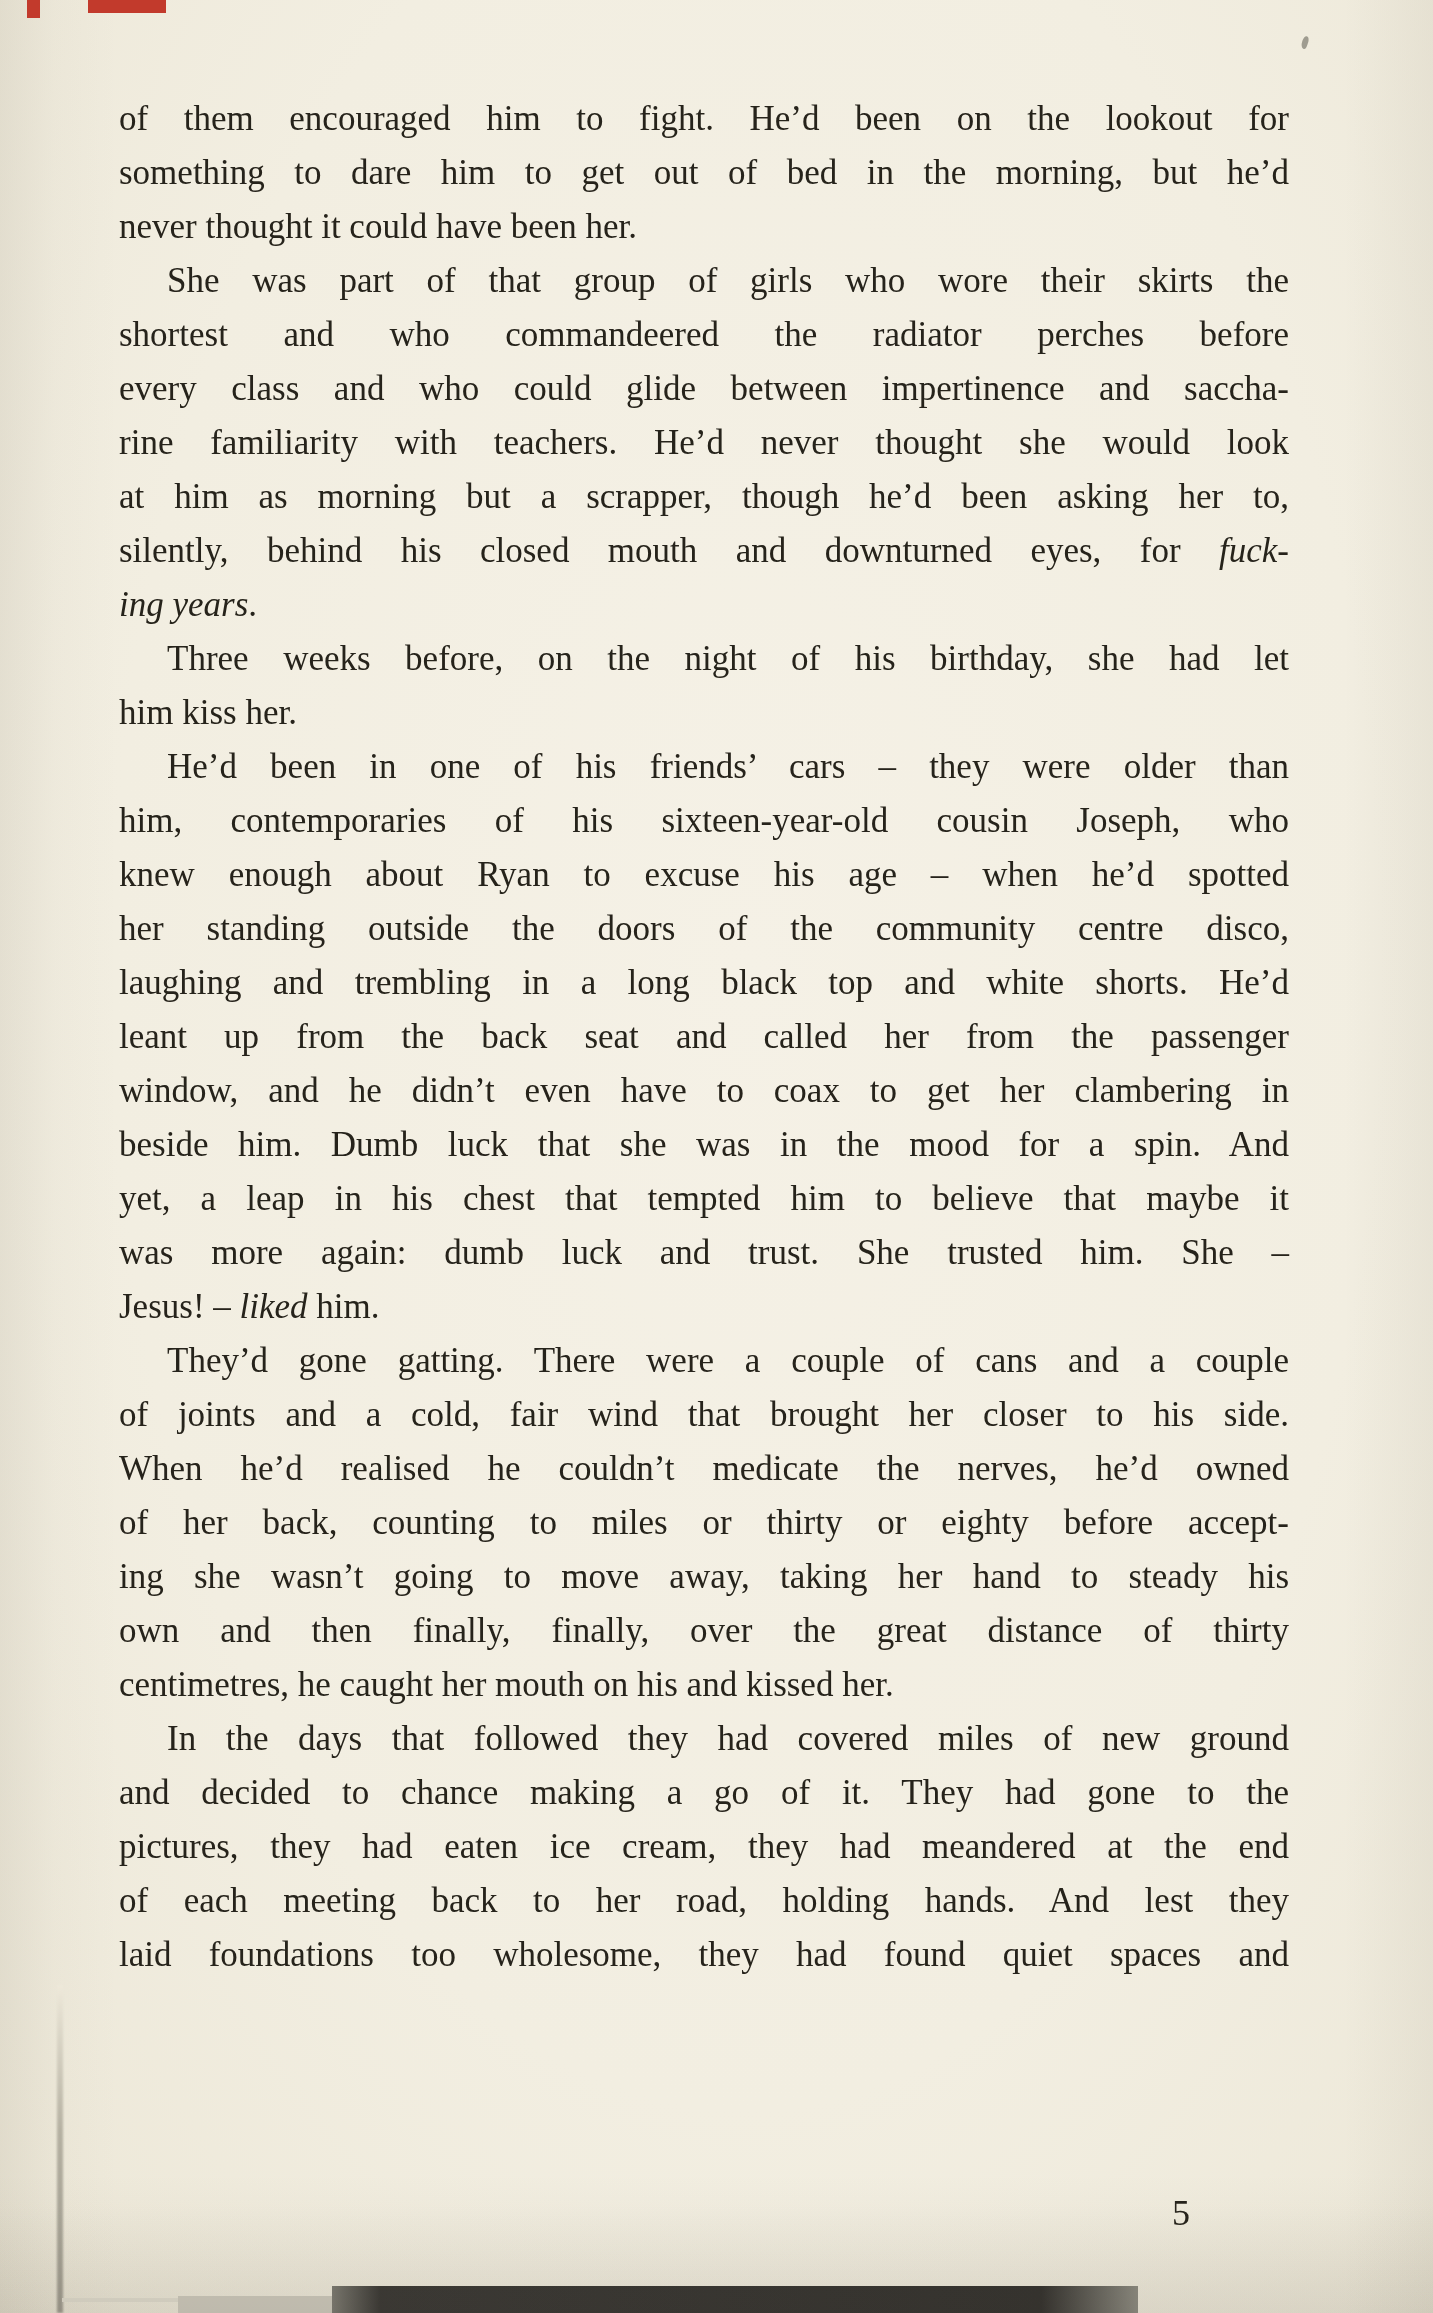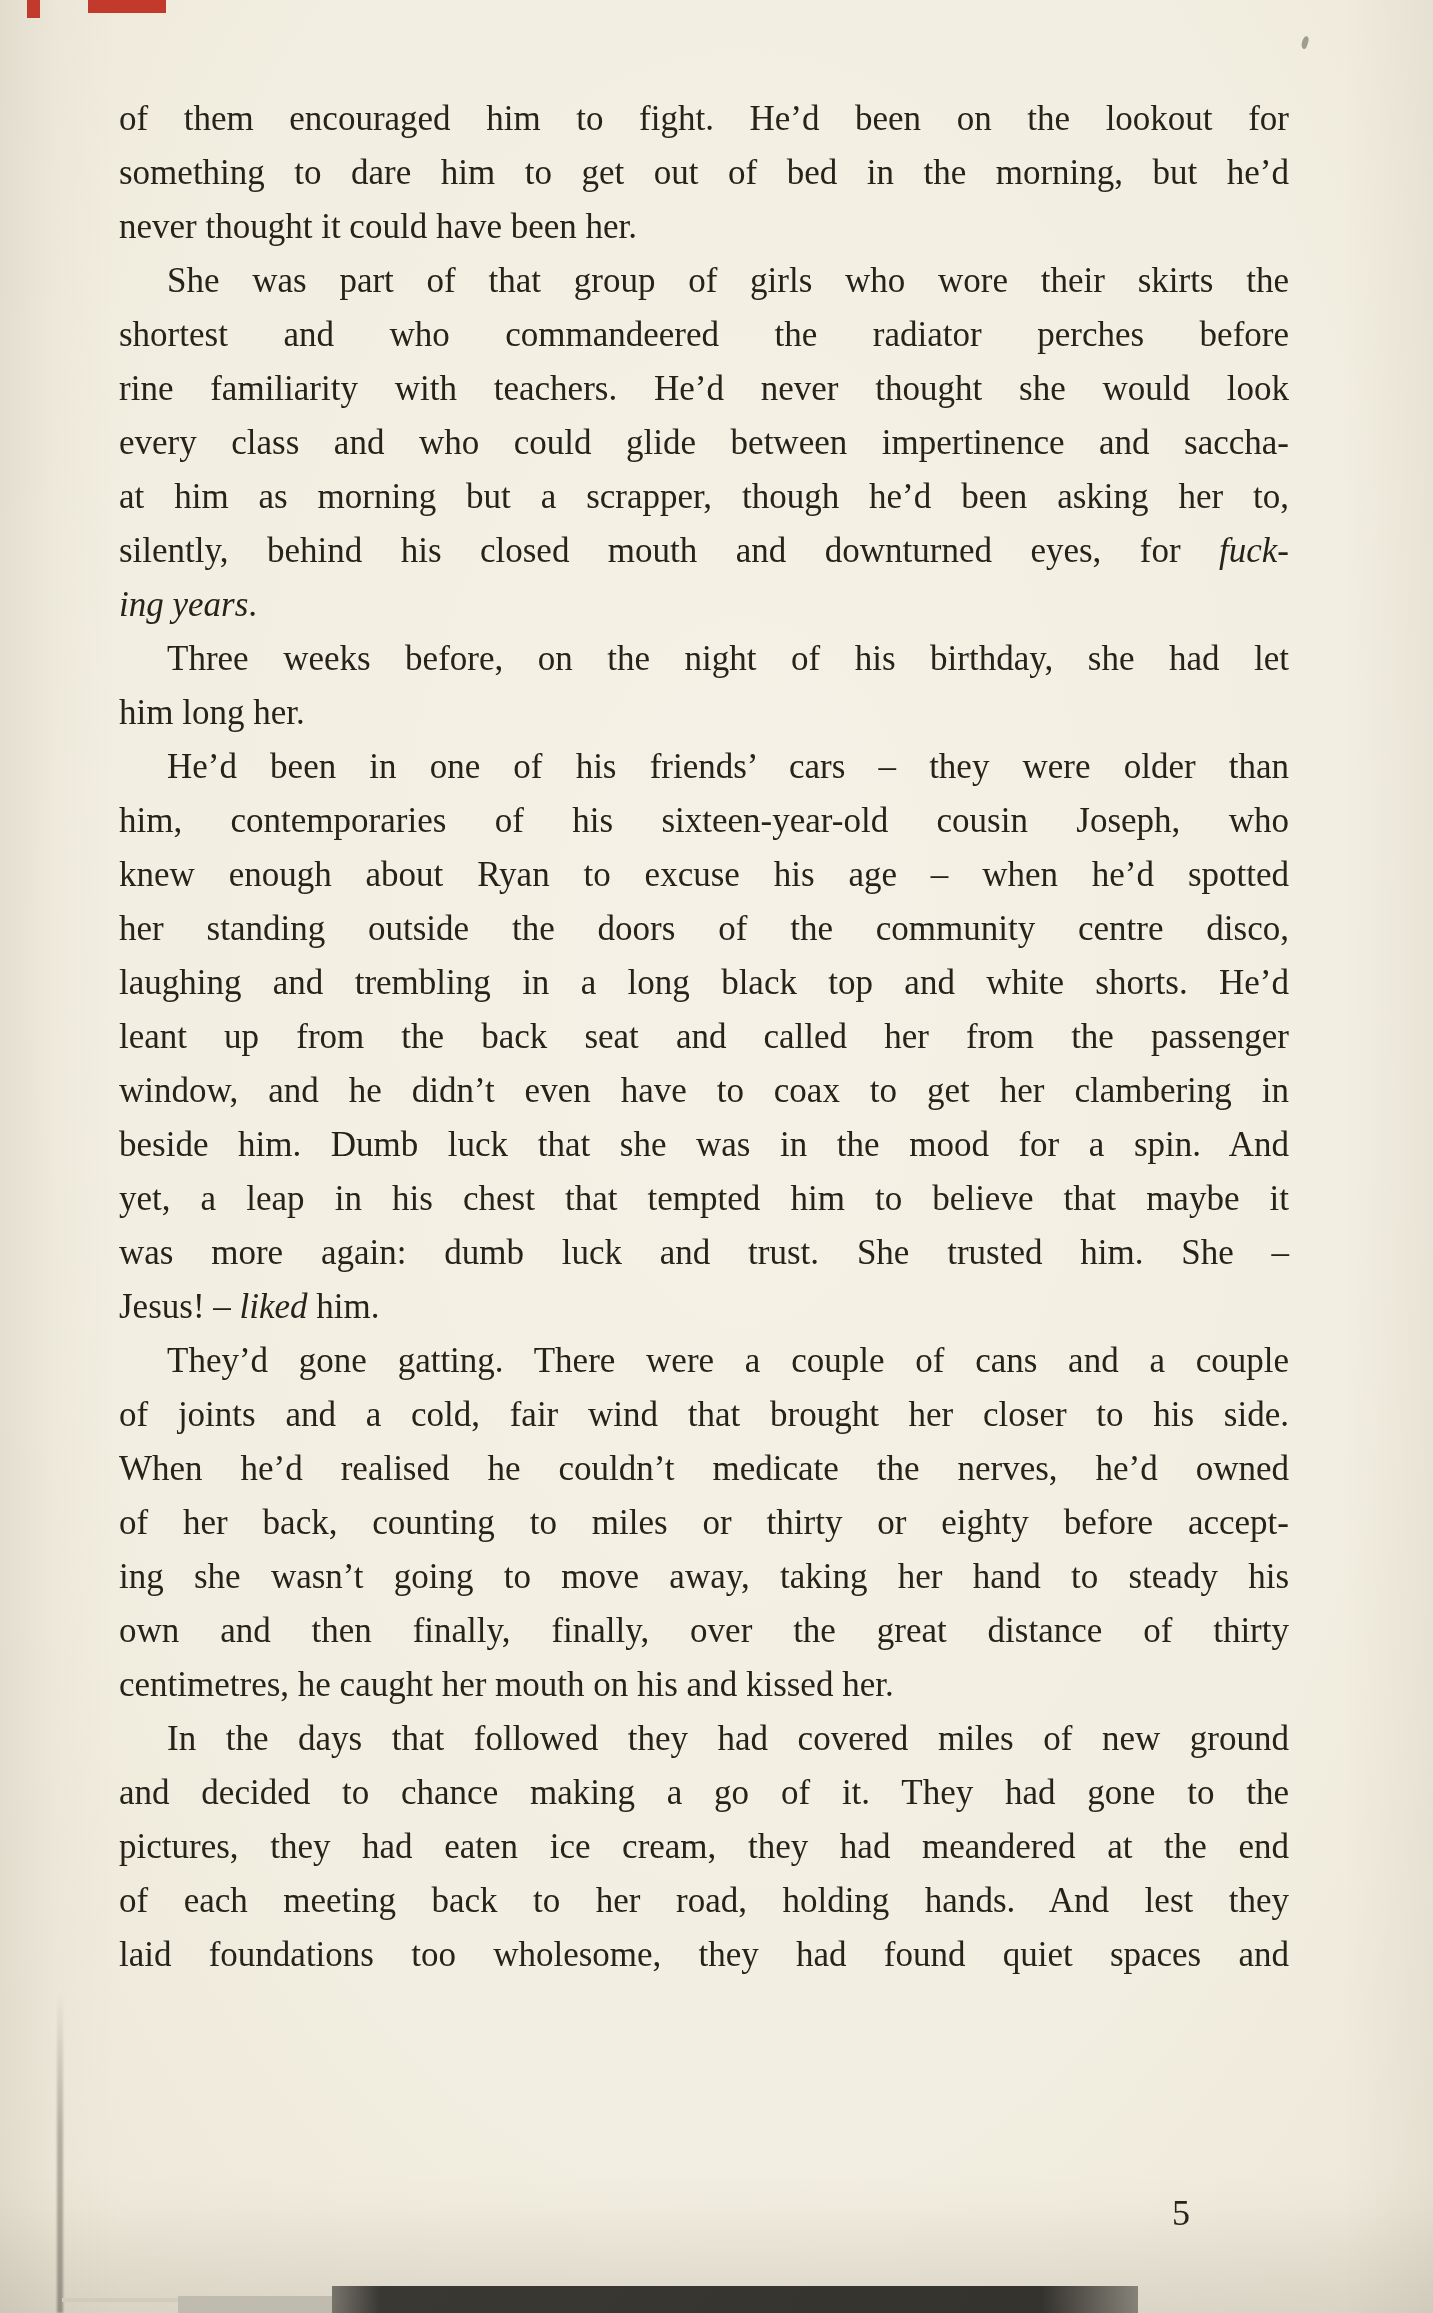--- a/index.html
+++ b/index.html
@@ -94,29 +94,29 @@
 
   <div class="text-block">
       <div class="paragraph">
         <div class="line"><span>of them encouraged him to fight. He’d been on the lookout for</span></div>
         <div class="line"><span>something to dare him to get out of bed in the morning, but he’d</span></div>
         <div class="line para-end"><span>never thought it could have been her.</span></div>
       </div>
       <div class="paragraph">
         <div class="line indent"><span>She was part of that group of girls who wore their skirts the</span></div>
         <div class="line"><span>shortest and who commandeered the radiator perches before</span></div>
+        <div class="line"><span>every class and who could glide between impertinence and saccha-</span></div>
         <div class="line"><span>rine familiarity with teachers. He’d never thought she would look</span></div>
-        <div class="line"><span>every class and who could glide between impertinence and saccha-</span></div>
         <div class="line"><span>at him as morning but a scrapper, though he’d been asking her to,</span></div>
         <div class="line"><span>silently, behind his closed mouth and downturned eyes, for </span><span class="italic">fuck-</span></div>
         <div class="line para-end"><span class="italic">ing years</span><span>.</span></div>
       </div>
       <div class="paragraph">
         <div class="line indent"><span>Three weeks before, on the night of his birthday, she had let</span></div>
-        <div class="line para-end"><span>him long her.</span></div>
+        <div class="line para-end"><span>him kiss her.</span></div>
       </div>
       <div class="paragraph">
         <div class="line indent"><span>He’d been in one of his friends’ cars – they were older than</span></div>
         <div class="line"><span>him, contemporaries of his sixteen-year-old cousin Joseph, who</span></div>
         <div class="line"><span>knew enough about Ryan to excuse his age – when he’d spotted</span></div>
         <div class="line"><span>her standing outside the doors of the community centre disco,</span></div>
         <div class="line"><span>laughing and trembling in a long black top and white shorts. He’d</span></div>
         <div class="line"><span>leant up from the back seat and called her from the passenger</span></div>
         <div class="line"><span>window, and he didn’t even have to coax to get her clambering in</span></div>
         <div class="line"><span>beside him. Dumb luck that she was in the mood for a spin. And</span></div>

